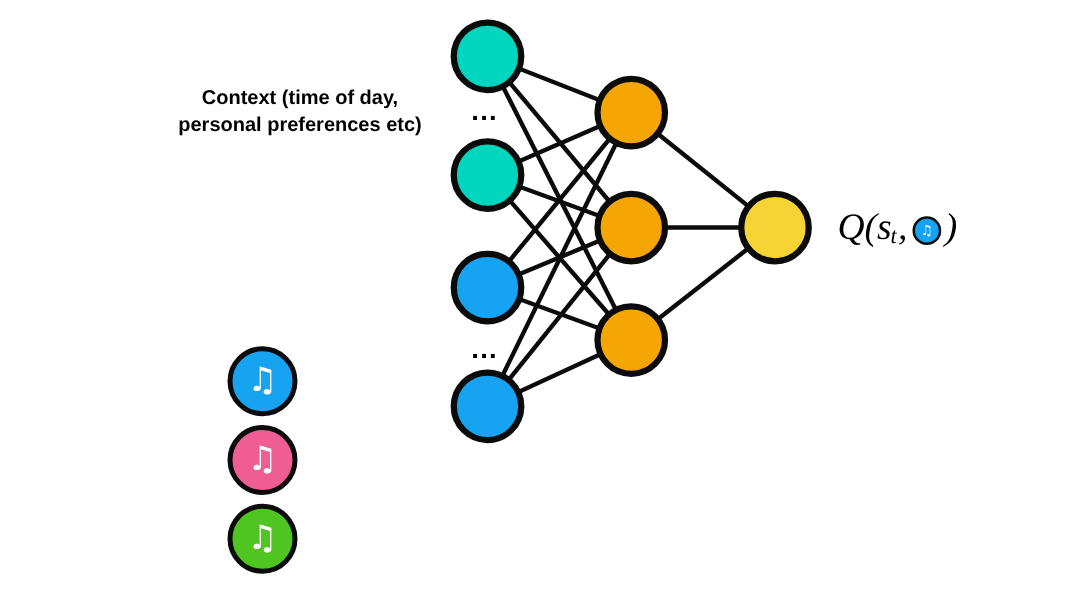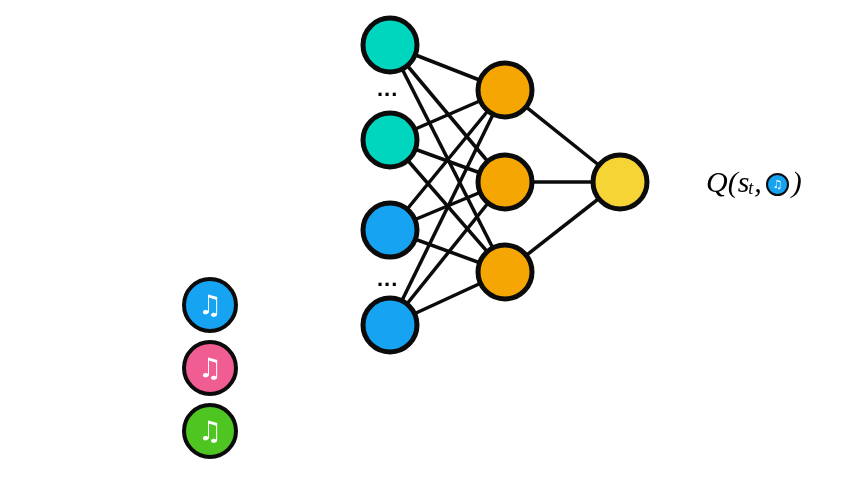--- a/index.html
+++ b/index.html
@@ -46,21 +46,20 @@
     left: 670px;
     top: 163px;
     height: 38px;
     display: flex;
     align-items: center;
     font-family: "Liberation Serif", serif;
     font-style: italic;
     font-size: 30px;
     color: #000000;
     white-space: nowrap;
-    margin-left: 36px;
   }
   .q-label sub {
     font-size: 18px;
     line-height: 0;
     position: relative;
     top: 6px;
     left: -1px;
   }
   .mini-track-icon {
     display: inline-flex;
@@ -131,20 +130,24 @@
       <circle cx="390" cy="45" r="27" fill="#00d5be" stroke="#0b0b0b" stroke-width="5"></circle>
       <circle cx="390" cy="140" r="27" fill="#00d5be" stroke="#0b0b0b" stroke-width="5"></circle>
       <circle cx="390" cy="230" r="27" fill="#16a3f2" stroke="#0b0b0b" stroke-width="5"></circle>
       <circle cx="390" cy="325" r="27" fill="#16a3f2" stroke="#0b0b0b" stroke-width="5"></circle>
       <circle cx="505" cy="90" r="27" fill="#f5a602" stroke="#0b0b0b" stroke-width="5"></circle>
       <circle cx="505" cy="182" r="27" fill="#f5a602" stroke="#0b0b0b" stroke-width="5"></circle>
       <circle cx="505" cy="272" r="27" fill="#f5a602" stroke="#0b0b0b" stroke-width="5"></circle>
       <circle cx="620" cy="182" r="27" fill="#f7d435" stroke="#0b0b0b" stroke-width="5"></circle>
     </svg>
 
+  <div class="context-label">
+    <div>Context (time of day,</div>
+    <div>personal preferences etc)</div>
+  </div>
 
   <div class="ellipsis top">...</div>
   <div class="ellipsis bottom">...</div>
 
   <div class="q-label">
     <span>Q(s</span>
       <sub>t</sub>
       <span>,</span>
       <span class="mini-track-icon" style="background: rgb(22, 163, 242);">
         <span class="glyph">♫</span>

